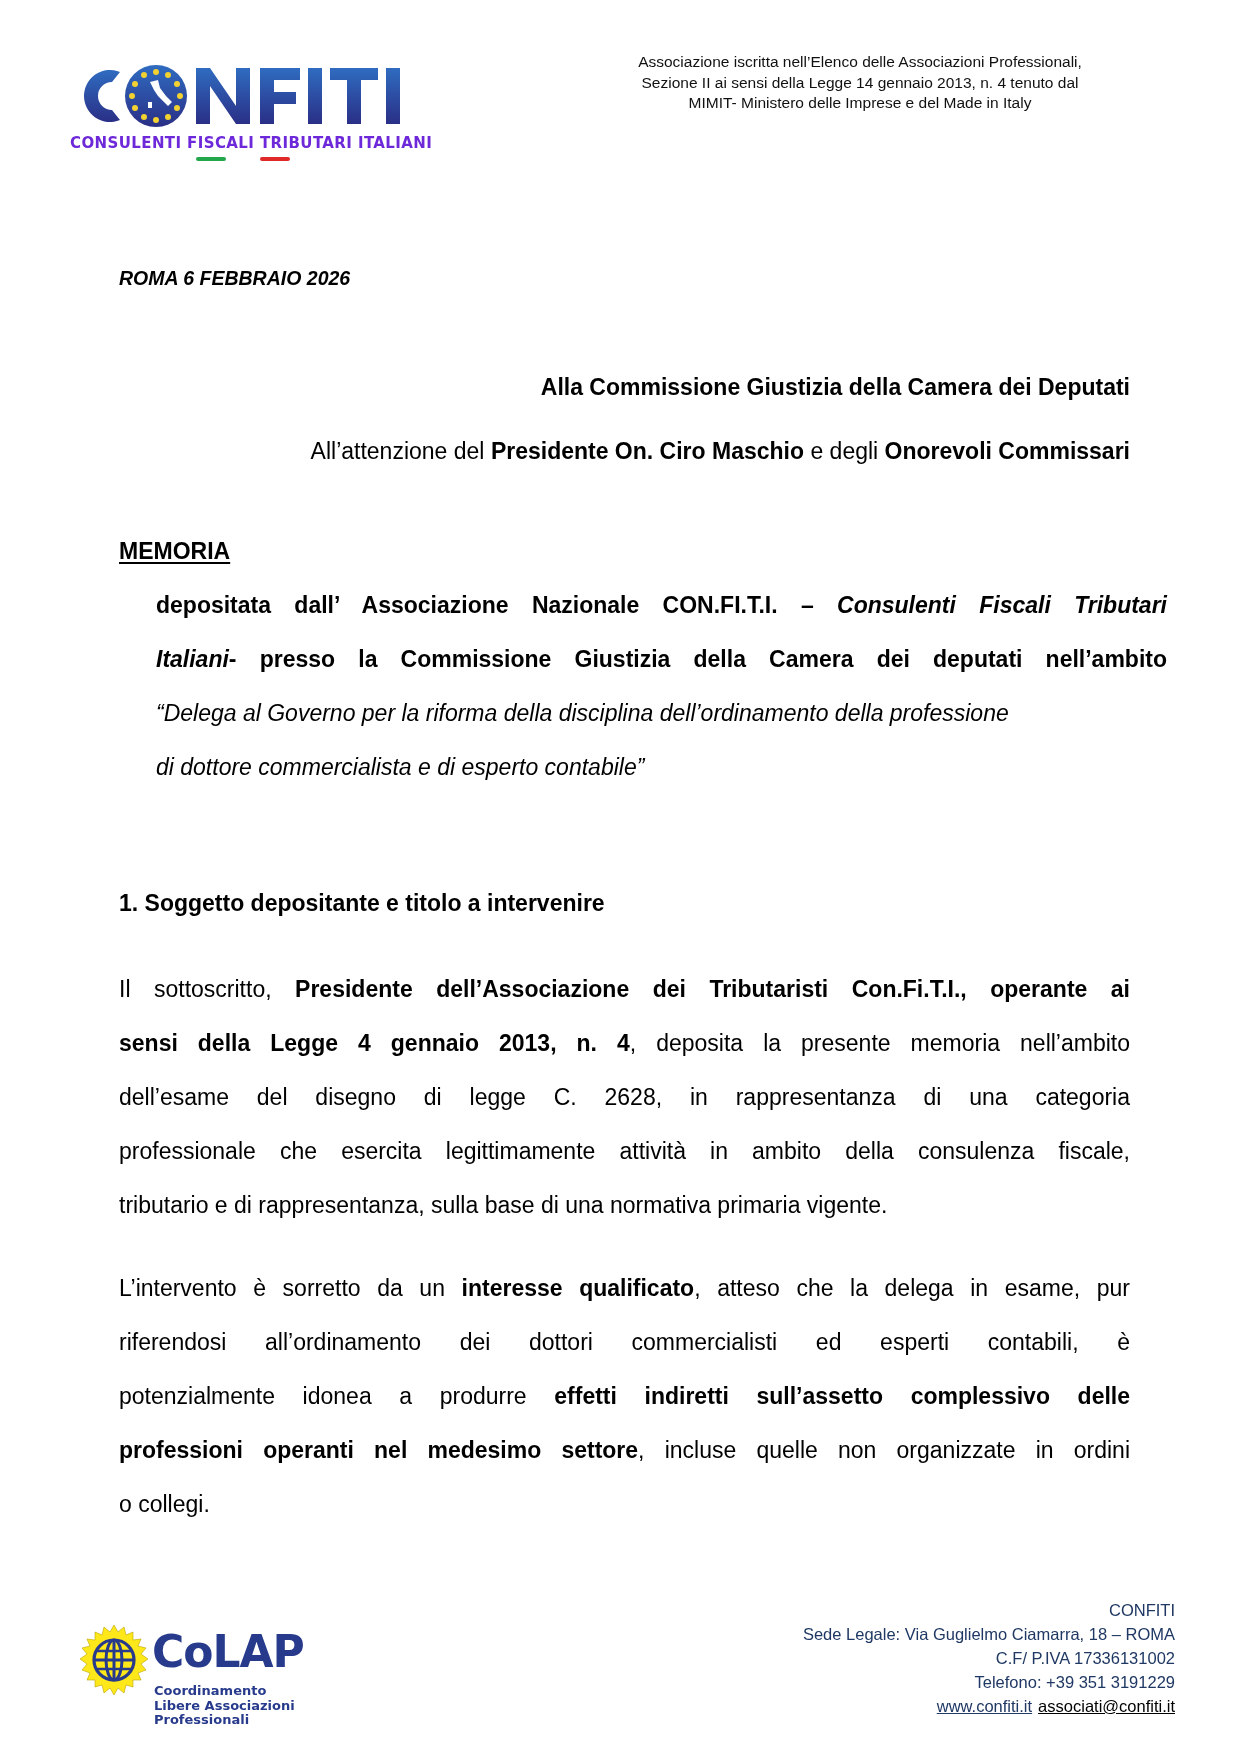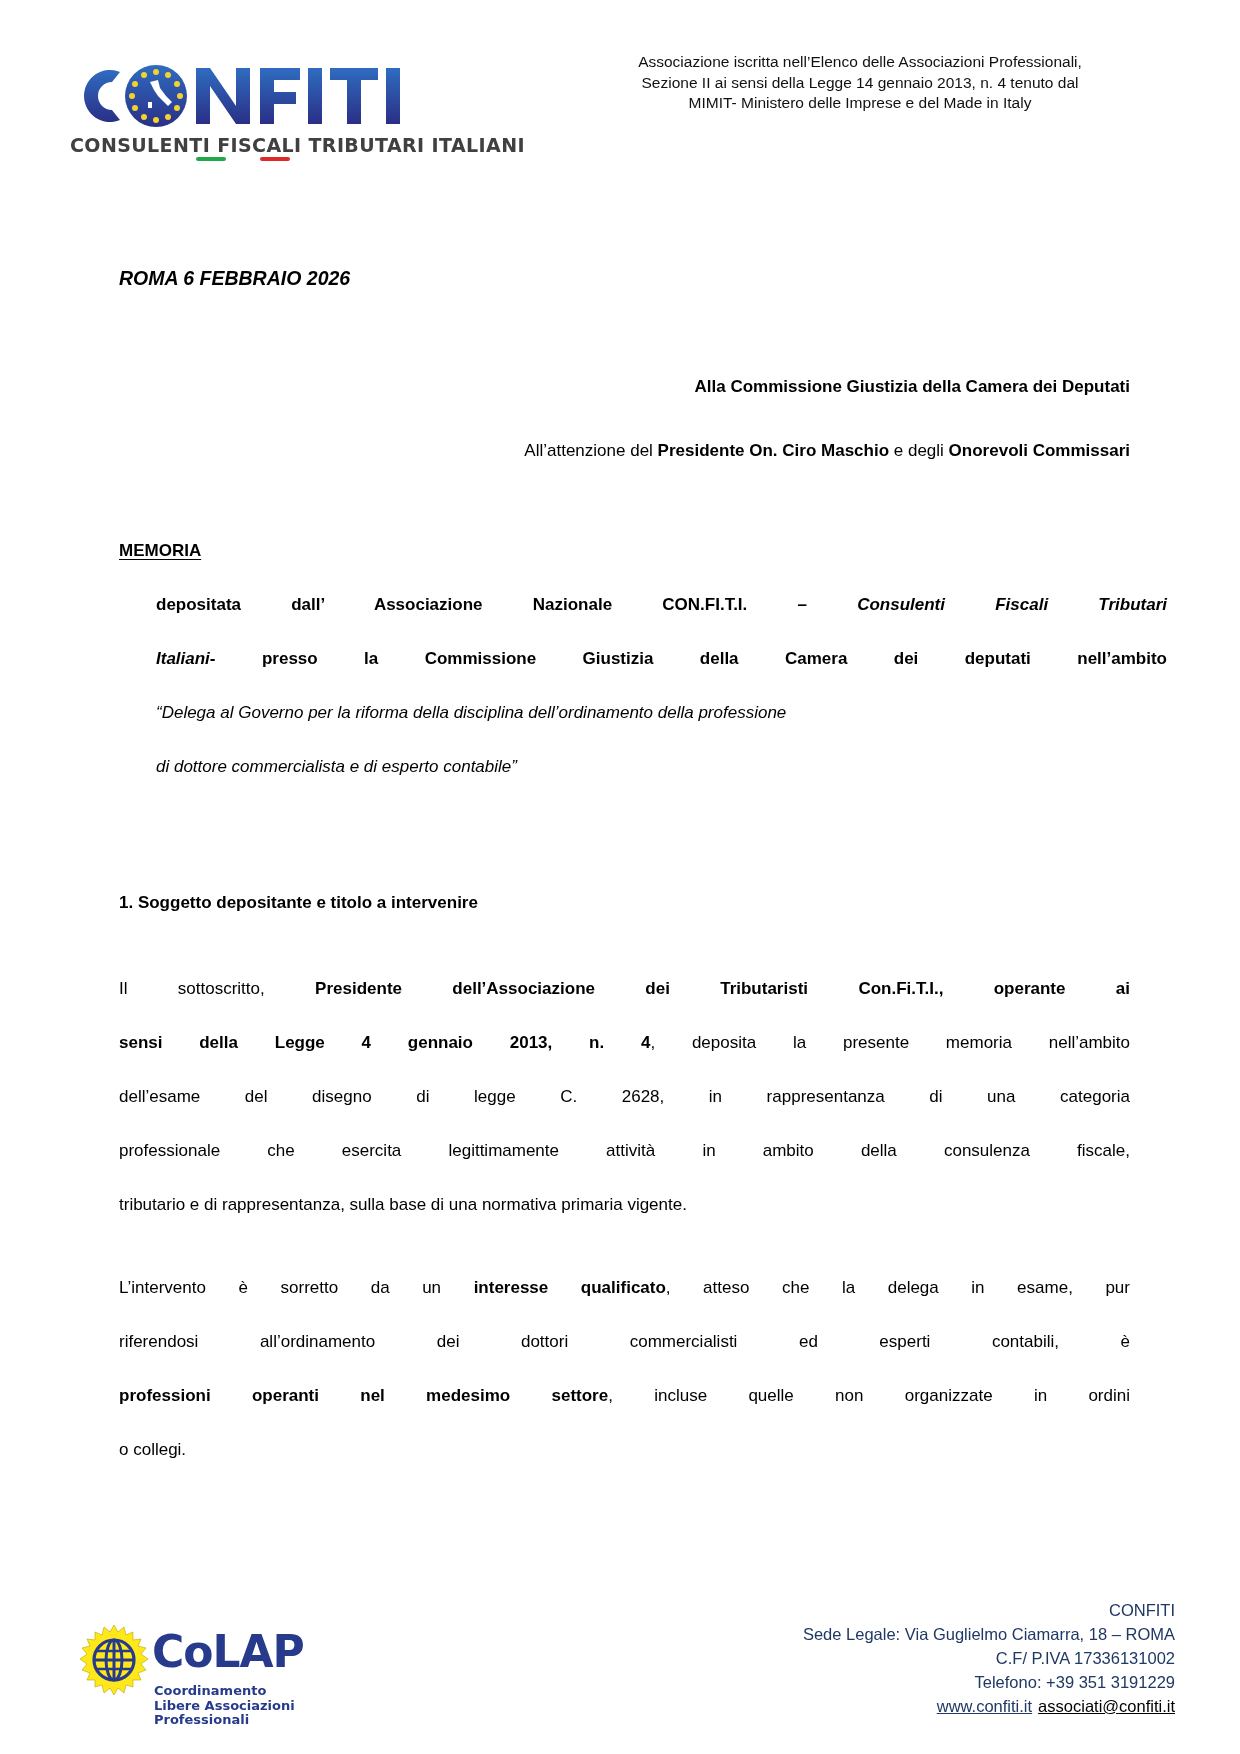--- a/index.html
+++ b/index.html
@@ -3,31 +3,31 @@
 <meta charset="utf-8">
 <style>
   html, body { margin: 0; padding: 0; background: #ffffff; }
   body { width: 1240px; height: 1754px; position: relative; overflow: hidden;
          font-family: "Liberation Sans", "DejaVu Sans", sans-serif; color: #000; }
 
   
   .logo { position: absolute; left: 68px; top: 58px; width: 352px; height: 110px; }
   .logo-word { position: absolute; left: 0; top: 0; width: 352px; height: 76px; }
   .logo-sub { position: absolute; left: 2px; top: 76px; width: 350px; text-align: center;
-              font-family: "DejaVu Sans", sans-serif; font-weight: bold; font-size: 19px;
-              letter-spacing: 0.4px; color: #404040; white-space: nowrap; }
+              font-family: "DejaVu Sans", sans-serif; font-weight: bold; font-size: 15px;
+              letter-spacing: 0.4px; color: #6d28d9; white-space: nowrap; }
   .stripe { position: absolute; top: 99px; height: 4px; width: 30px; border-radius: 2px; }
   .stripe.green { left: 128px; background: #22a84a; }
   .stripe.red { left: 192px; background: #e02a2a; }
 
   .hdr-note { position: absolute; left: 600px; top: 52px; width: 520px; text-align: center;
               font-size: 15.5px; line-height: 20.5px; color: #111; }
 
   
-  .txt { position: absolute; left: 119px; width: 1011px; font-size: 17px; line-height: 54px; }
+  .txt { position: absolute; left: 119px; width: 1011px; font-size: 23px; line-height: 54px; }
   .right { text-align: right; }
   b, .b { font-weight: bold; }
   i, .i { font-style: italic; }
   u { text-decoration: underline; text-underline-offset: 3px; }
 
   .date { top: 263px; font-size: 19.5px; font-weight: bold; font-style: italic; line-height: 30px; }
   .to1 { top: 360px; }
   .to2 { top: 424px; }
   .memo-title { top: 524px; font-weight: bold; }
   .memo-body { top: 578px; margin-left: 37px; }
@@ -126,20 +126,21 @@
   <span class="line j"><span>Il sottoscritto, </span><b>Presidente dell’Associazione dei Tributaristi Con.Fi.T.I.,  operante ai</b></span>
   <span class="line j"><b>sensi della Legge 4 gennaio 2013, n. 4</b><span>, deposita la presente memoria nell’ambito</span></span>
   <span class="line j">dell’esame del disegno di legge C. 2628, in rappresentanza di una categoria</span>
   <span class="line j">professionale che esercita legittimamente attività in ambito della consulenza fiscale,</span>
   <span class="line">tributario e di rappresentanza,  sulla base di una normativa primaria vigente.</span>
 </div>
 
 <div class="txt para2">
   <span class="line j"><span>L’intervento è sorretto da un </span><b>interesse qualificato</b><span>, atteso che la delega in esame, pur</span></span>
   <span class="line j">riferendosi all’ordinamento dei dottori commercialisti ed esperti contabili, è</span>
+  <span class="line j"><span>potenzialmente idonea a produrre </span><b>effetti indiretti sull’assetto complessivo delle</b></span>
   <span class="line j"><b>professioni operanti nel medesimo settore</b><span>, incluse quelle non organizzate in ordini</span></span>
   <span class="line">o collegi.</span>
 </div>
 
 <div class="colap">
   <svg class="colap-sun" viewBox="0 0 72 72">
     <polygon fill="#ffe81a" stroke="#b9a300" stroke-width="0.6" points="36,1 40,8 46,3 48,11 55,8 55,16 63,15 60,22 68,24 63,30 70,35 63,40 68,46 60,49 63,56 55,56 55,63 48,61 46,69 40,64 36,71 32,64 26,69 24,61 17,63 17,56 9,56 12,49 4,46 9,40 2,35 9,30 4,24 12,22 9,15 17,16 17,8 24,11 26,3 32,8"></polygon>
     <circle cx="36" cy="36" r="20" fill="#ffe81a" stroke="#273a8c" stroke-width="3.2"></circle>
     <ellipse cx="36" cy="36" rx="8" ry="20" fill="none" stroke="#273a8c" stroke-width="3"></ellipse>
     <line x1="36" y1="16" x2="36" y2="56" stroke="#273a8c" stroke-width="3"></line>

